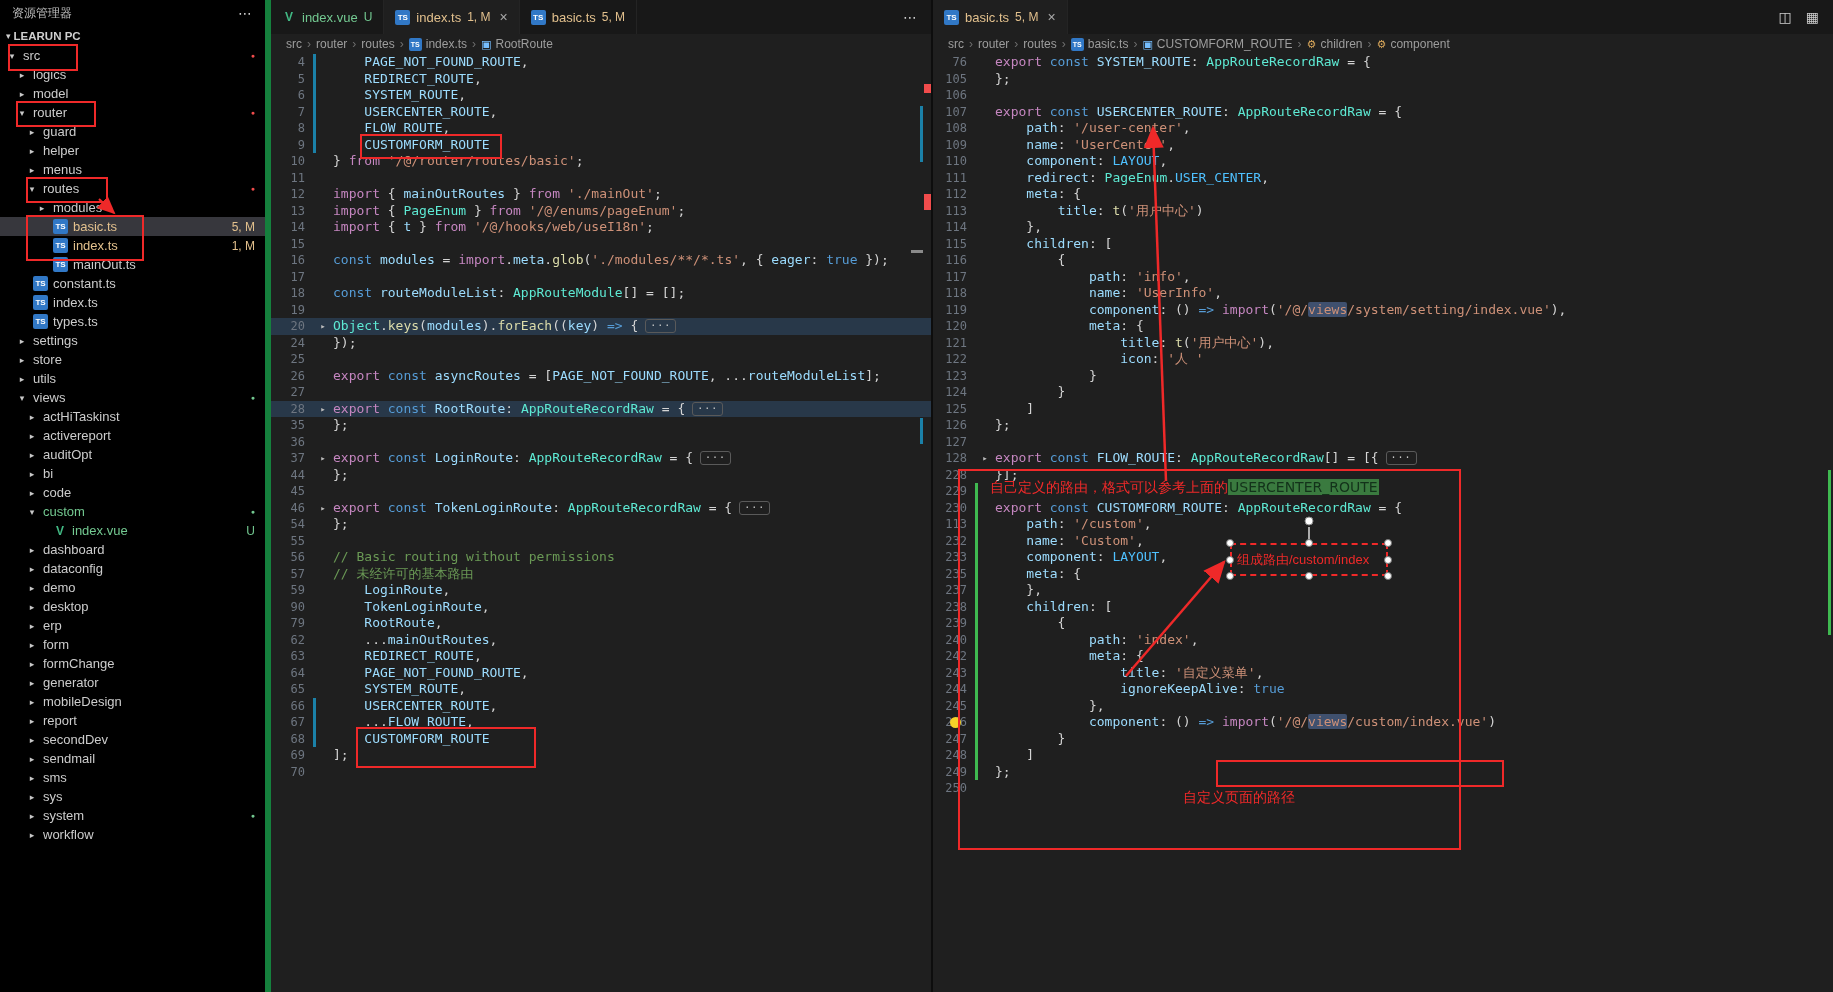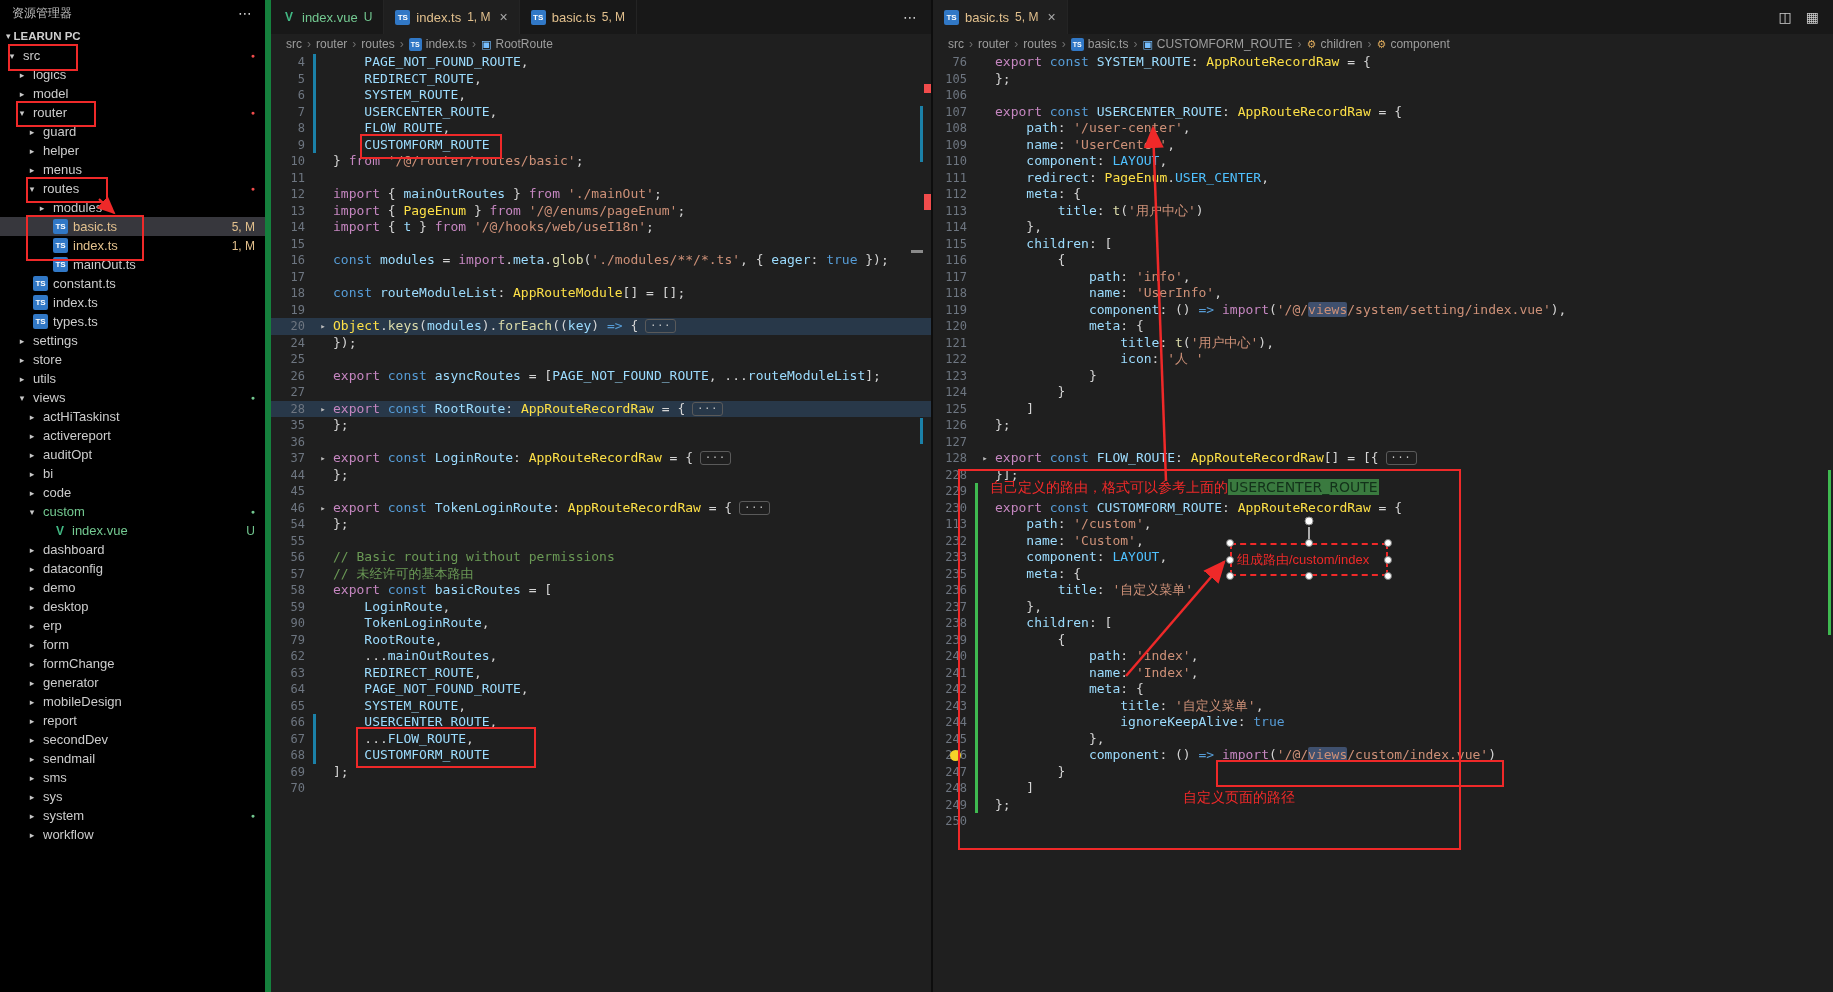--- a/index.html
+++ b/index.html
@@ -58,21 +58,21 @@
   .ln{width:42px;flex:none;text-align:right;padding-right:8px;box-sizing:border-box;color:#6e7681;font-size:12px;}
   .git{width:3px;flex:none;}
   .git.m{background:#1b81a8;}
   .git.a{background:#3fb950;}
   .fld{width:14px;flex:none;text-align:center;color:#bdbdbd;font-size:9px;}
   .tx{white-space:pre;padding-left:3px;color:#d4d4d4;}
   .tok-p{color:#d4d4d4;}
   .tok-k{color:#c586c0;}
   .tok-c{color:#569cd6;}
   .tok-v{color:#9cdcfe;}
-  .tok-ty{color:#fde047;}
+  .tok-ty{color:#5eead4;}
   .tok-fn{color:#dcdcaa;}
   .tok-s{color:#ce9178;}
   .tok-cm{color:#6a9955;}
   .tok-cb{color:#4fc1ff;}
   .tok-sh{color:#ce9178;background:#3f506e;border-radius:2px;}
   .fbadge{display:inline-block;margin-left:7px;padding:0 4px;border:1px solid #5a5a5a;border-radius:3px;color:#c8c8c8;font-size:10px;line-height:12px;vertical-align:1px;letter-spacing:1px;}
   .bulb{position:absolute;left:17px;top:3px;width:11px;height:11px;border-radius:50%;background:#f5d229;}
 
   
   .rbox{position:absolute;border:2px solid #ef2929;z-index:40;pointer-events:none;}
@@ -519,26 +519,20 @@
           <span class="fld"></span>
           <span class="tx"><span class="tok-cm">// Basic routing without permissions</span></span>
         </div>
         <div class="cl">
           <span class="ln">57</span>
           <span class="git"></span>
           <span class="fld"></span>
           <span class="tx"><span class="tok-cm">// 未经许可的基本路由</span></span>
         </div>
         <div class="cl">
-          <span class="ln">58</span>
-          <span class="git"></span>
-          <span class="fld"></span>
-          <span class="tx"><span class="tok-k">export</span><span class="tok-p"> </span><span class="tok-c">const</span><span class="tok-p"> </span><span class="tok-v">basicRoutes</span><span class="tok-p"> = [</span></span>
-        </div>
-        <div class="cl">
           <span class="ln">59</span>
           <span class="git"></span>
           <span class="fld"></span>
           <span class="tx"><span class="tok-p">    </span><span class="tok-v">LoginRoute</span><span class="tok-p">,</span></span>
         </div>
         <div class="cl">
           <span class="ln">90</span>
           <span class="git"></span>
           <span class="fld"></span>
           <span class="tx"><span class="tok-p">    </span><span class="tok-v">TokenLoginRoute</span><span class="tok-p">,</span></span>
@@ -839,26 +833,20 @@
           <span class="fld"></span>
           <span class="tx"><span class="tok-p">    </span><span class="tok-v">component</span><span class="tok-p">: </span><span class="tok-cb">LAYOUT</span><span class="tok-p">,</span></span>
         </div>
         <div class="cl">
           <span class="ln">235</span>
           <span class="git a"></span>
           <span class="fld"></span>
           <span class="tx"><span class="tok-p">    </span><span class="tok-v">meta</span><span class="tok-p">: {</span></span>
         </div>
         <div class="cl">
-          <span class="ln">236</span>
-          <span class="git a"></span>
-          <span class="fld"></span>
-          <span class="tx"><span class="tok-p">        </span><span class="tok-v">title</span><span class="tok-p">: </span><span class="tok-s">'自定义菜单'</span></span>
-        </div>
-        <div class="cl">
           <span class="ln">237</span>
           <span class="git a"></span>
           <span class="fld"></span>
           <span class="tx"><span class="tok-p">    },</span></span>
         </div>
         <div class="cl">
           <span class="ln">238</span>
           <span class="git a"></span>
           <span class="fld"></span>
           <span class="tx"><span class="tok-p">    </span><span class="tok-v">children</span><span class="tok-p">: [</span></span>
@@ -867,26 +855,20 @@
           <span class="ln">239</span>
           <span class="git a"></span>
           <span class="fld"></span>
           <span class="tx"><span class="tok-p">        {</span></span>
         </div>
         <div class="cl">
           <span class="ln">240</span>
           <span class="git a"></span>
           <span class="fld"></span>
           <span class="tx"><span class="tok-p">            </span><span class="tok-v">path</span><span class="tok-p">: </span><span class="tok-s">'index'</span><span class="tok-p">,</span></span>
-        </div>
-        <div class="cl">
-          <span class="ln">241</span>
-          <span class="git a"></span>
-          <span class="fld"></span>
-          <span class="tx"><span class="tok-p">            </span><span class="tok-v">name</span><span class="tok-p">: </span><span class="tok-s">'Index'</span><span class="tok-p">,</span></span>
         </div>
         <div class="cl">
           <span class="ln">242</span>
           <span class="git a"></span>
           <span class="fld"></span>
           <span class="tx"><span class="tok-p">            </span><span class="tok-v">meta</span><span class="tok-p">: {</span></span>
         </div>
         <div class="cl">
           <span class="ln">243</span>
           <span class="git a"></span>

